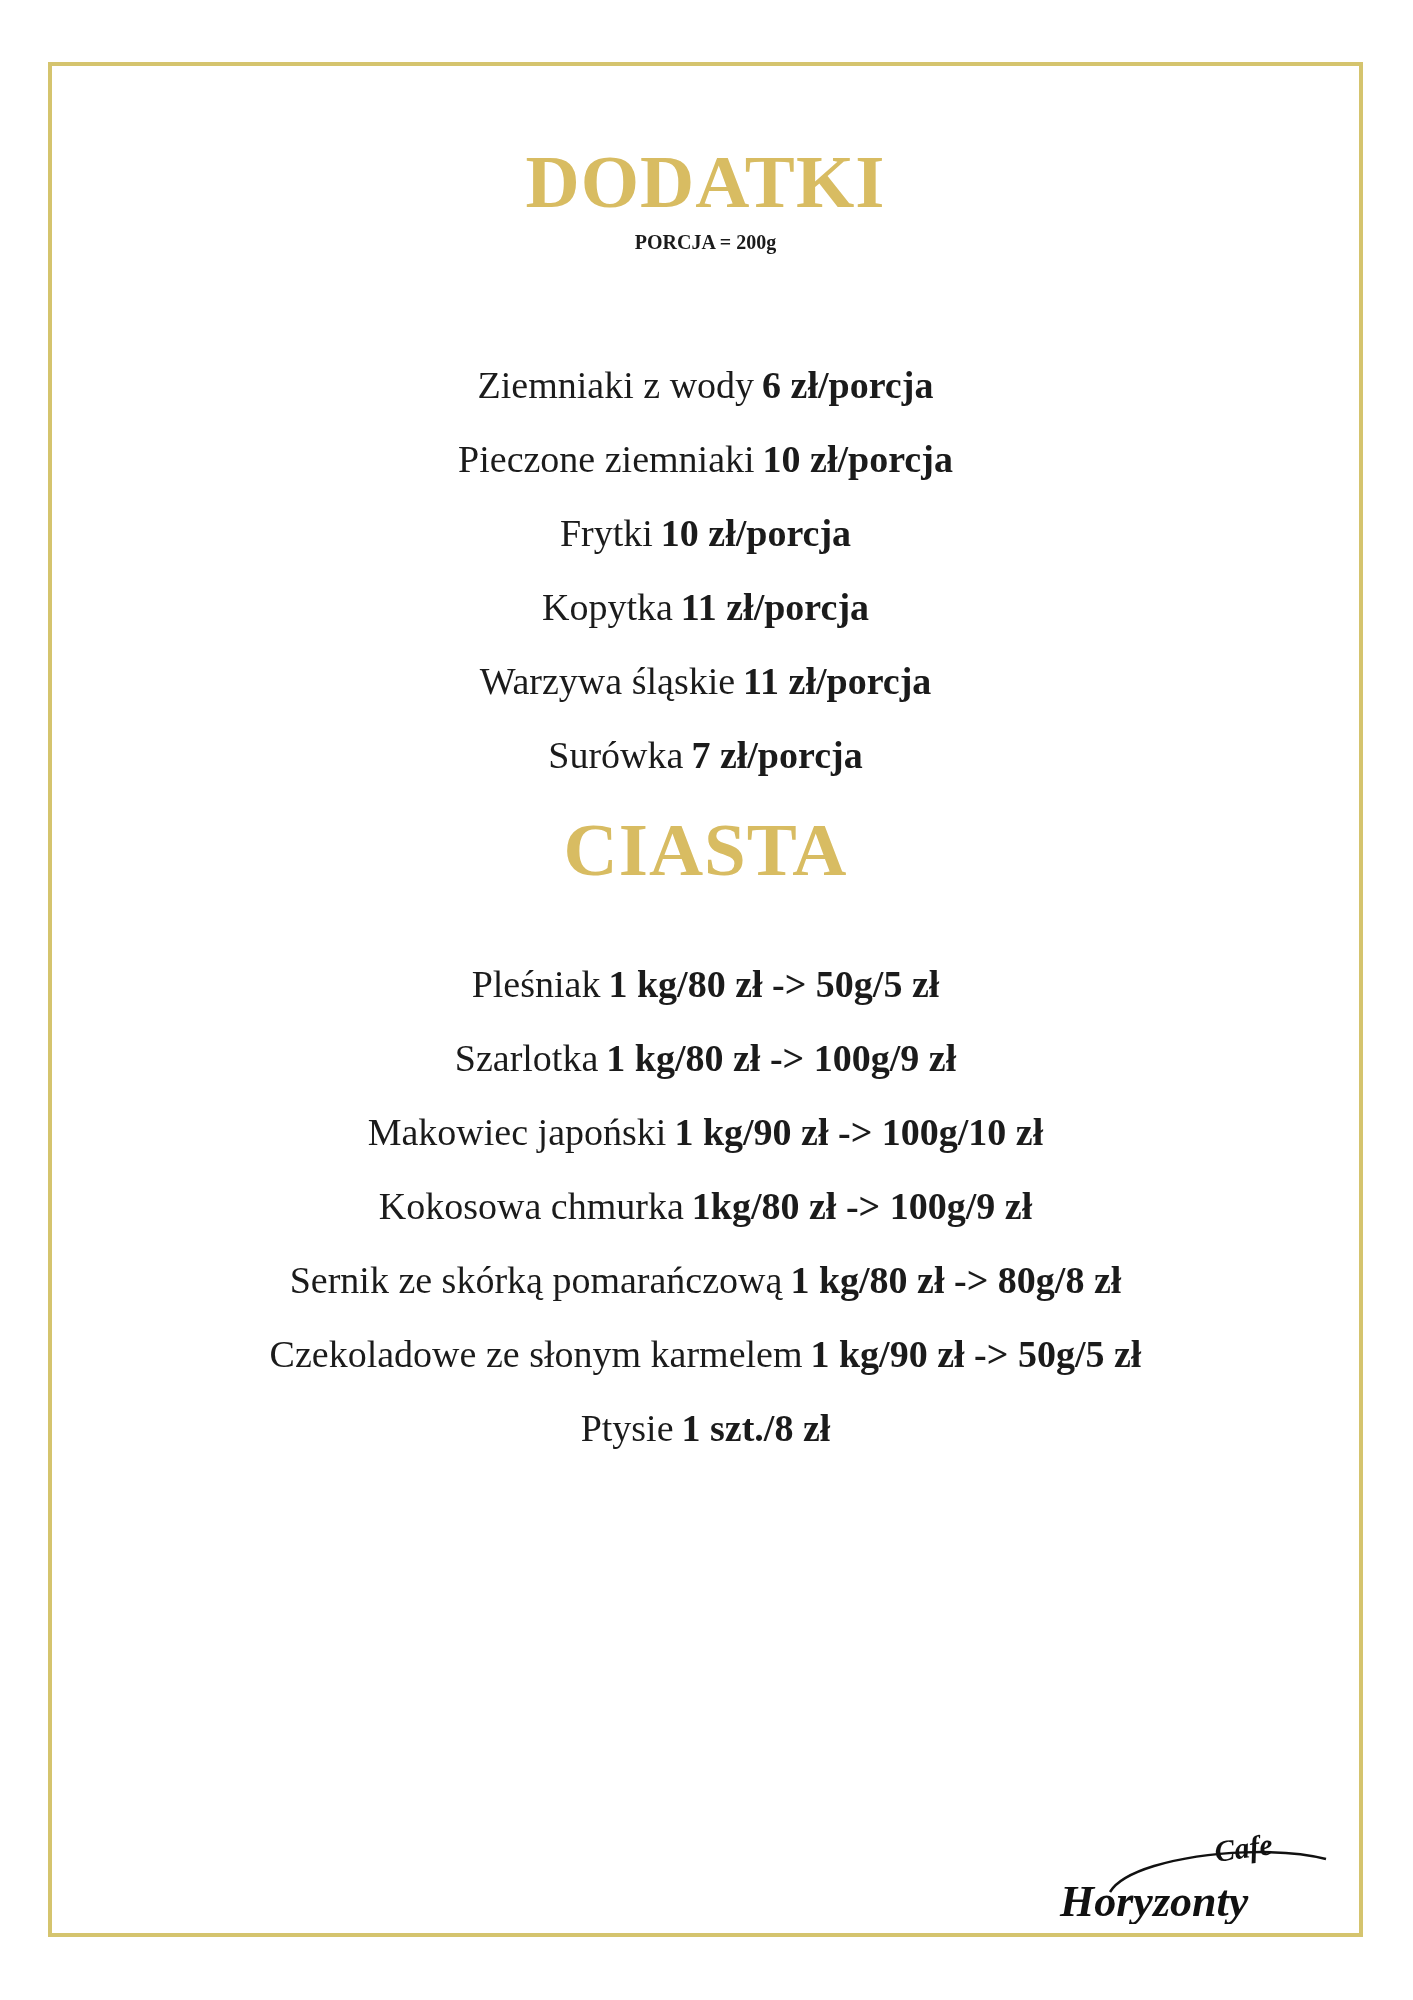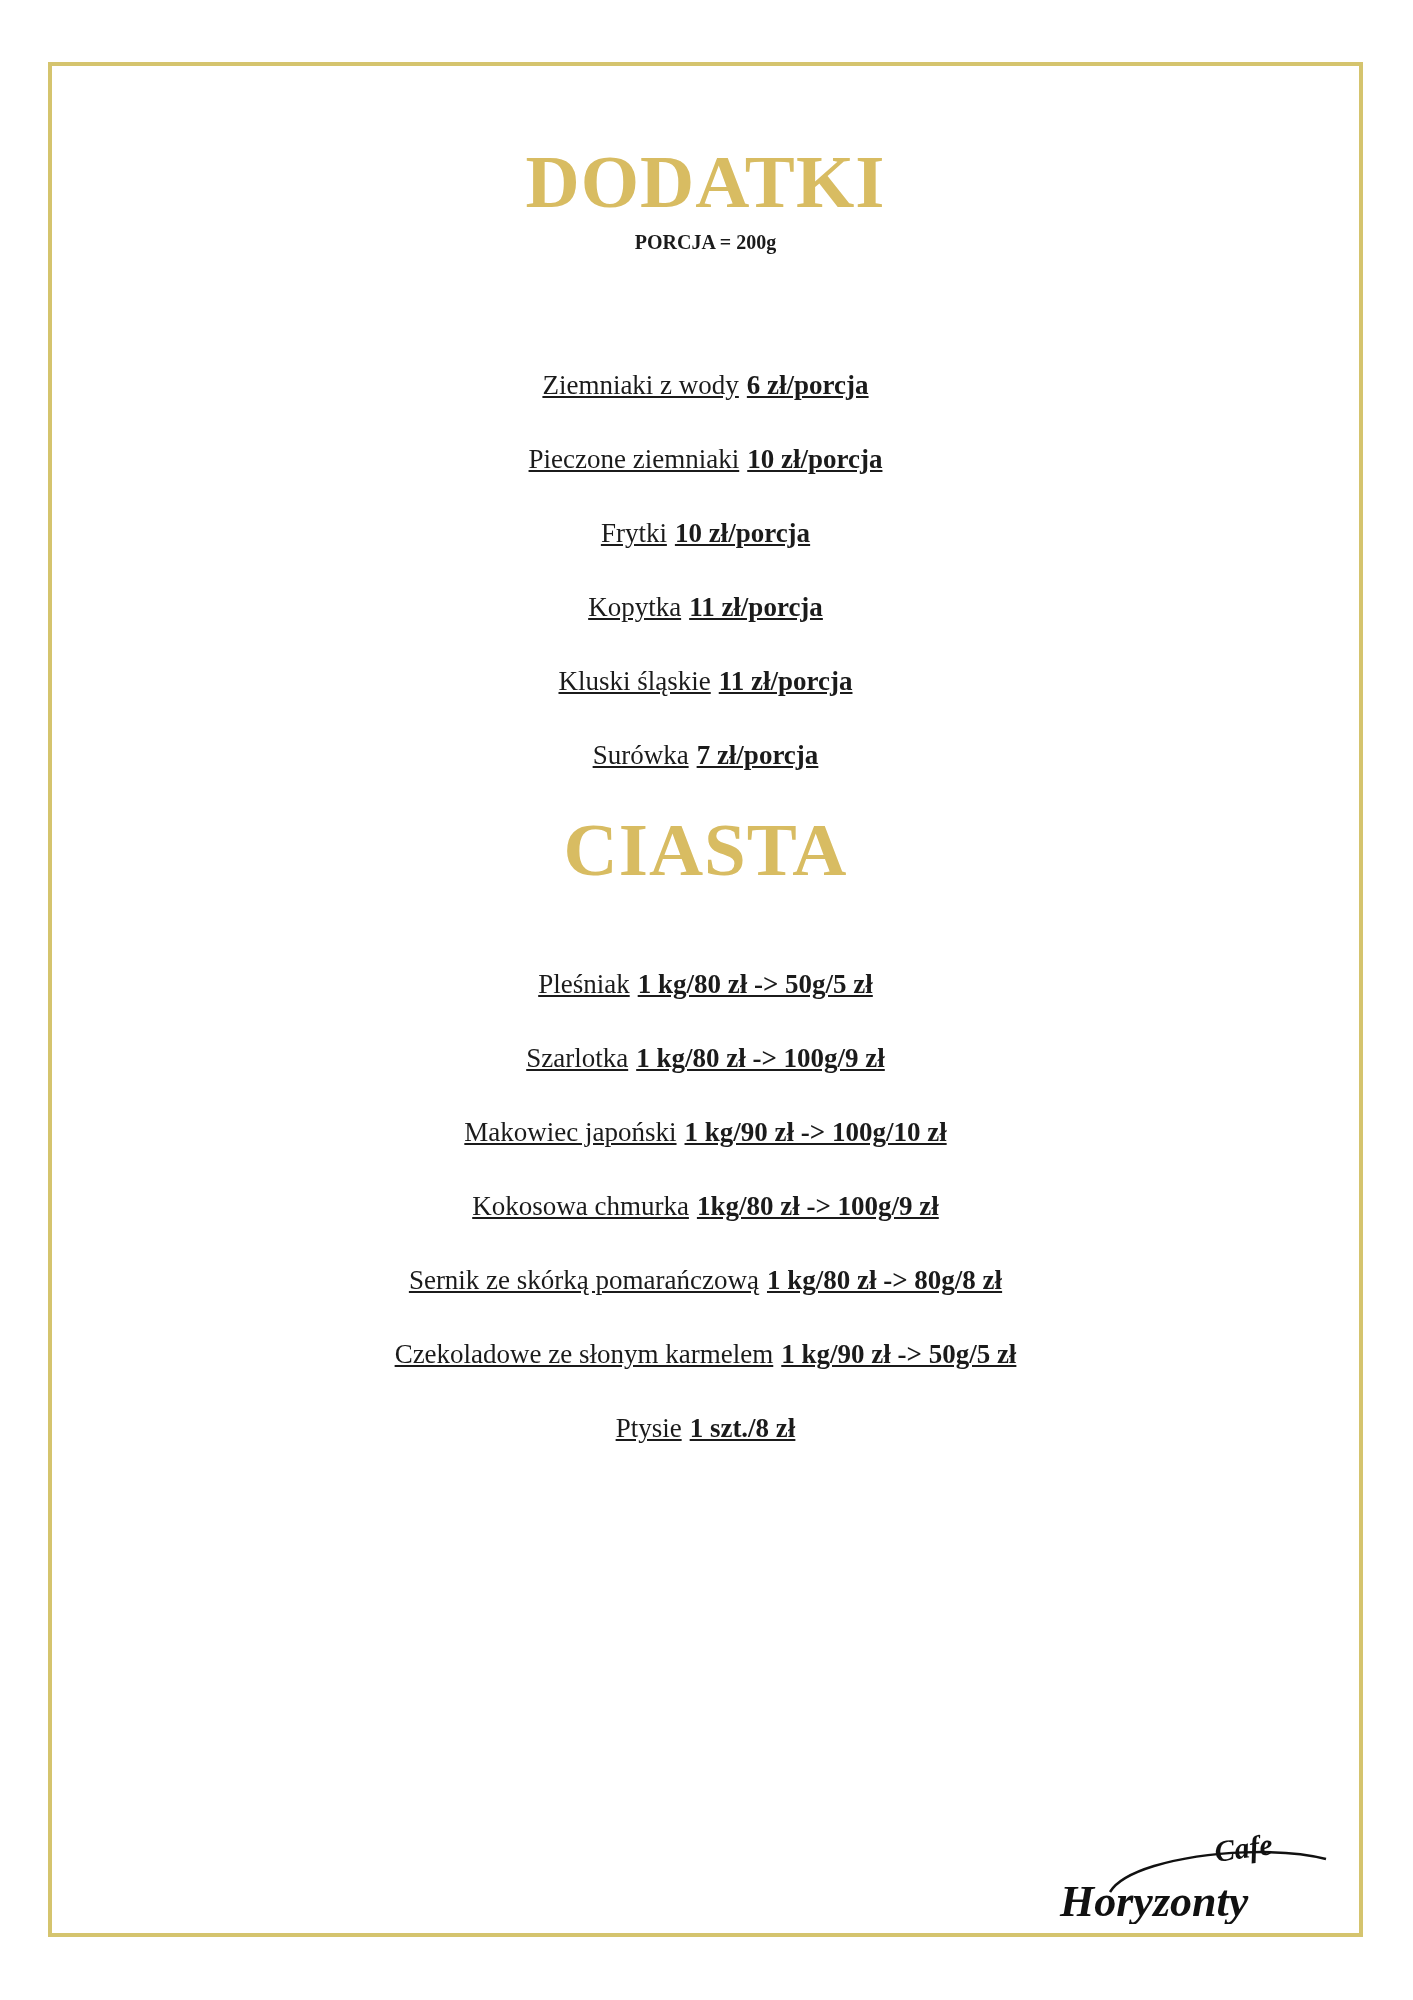--- a/index.html
+++ b/index.html
@@ -35,25 +35,24 @@
   .section-title.ciasta{}
   .subtitle{
     margin-top:6px;
     font-size:20px;
     line-height:34px;
     font-weight:bold;
   }
   .menu-list{margin-top:109px;}
   .menu-list.second{margin-top:80px;}
   .menu-item{
-    font-size:27px;
+    font-size:38px;
     line-height:34px;
     margin-bottom:40px;
     white-space:nowrap;
-    text-decoration:underline;
   }
   .item-price{font-weight:bold;margin-left:8px;}
   .logo{
     position:absolute;
     right:63px;top:1832px;
     width:292px;height:92px;
   }
   .logo-cafe{
     font-family:"Liberation Serif", serif;
     font-style:italic;font-weight:bold;
@@ -81,21 +80,21 @@
       <div class="menu-list">
 
           <div class="menu-item"><span class="item-name">Ziemniaki z wody</span><span class="item-price">6 zł/porcja</span></div>
 
           <div class="menu-item"><span class="item-name">Pieczone ziemniaki</span><span class="item-price">10 zł/porcja</span></div>
 
           <div class="menu-item"><span class="item-name">Frytki</span><span class="item-price">10 zł/porcja</span></div>
 
           <div class="menu-item"><span class="item-name">Kopytka</span><span class="item-price">11 zł/porcja</span></div>
 
-          <div class="menu-item"><span class="item-name">Kluski śląskie</span><span class="item-price">11 zł/porcja</span></div>
+          <div class="menu-item"><span class="item-name">Warzywa śląskie</span><span class="item-price">11 zł/porcja</span></div>
 
 
           <div class="menu-item"><span class="item-name">Surówka</span><span class="item-price">7 zł/porcja</span></div>
         </div>
 
       <h1 class="section-title ciasta">CIASTA</h1>
 
       <div class="menu-list second">
 
           <div class="menu-item"><span class="item-name">Pleśniak</span><span class="item-price">1 kg/80 zł -&gt; 50g/5 zł</span></div>

